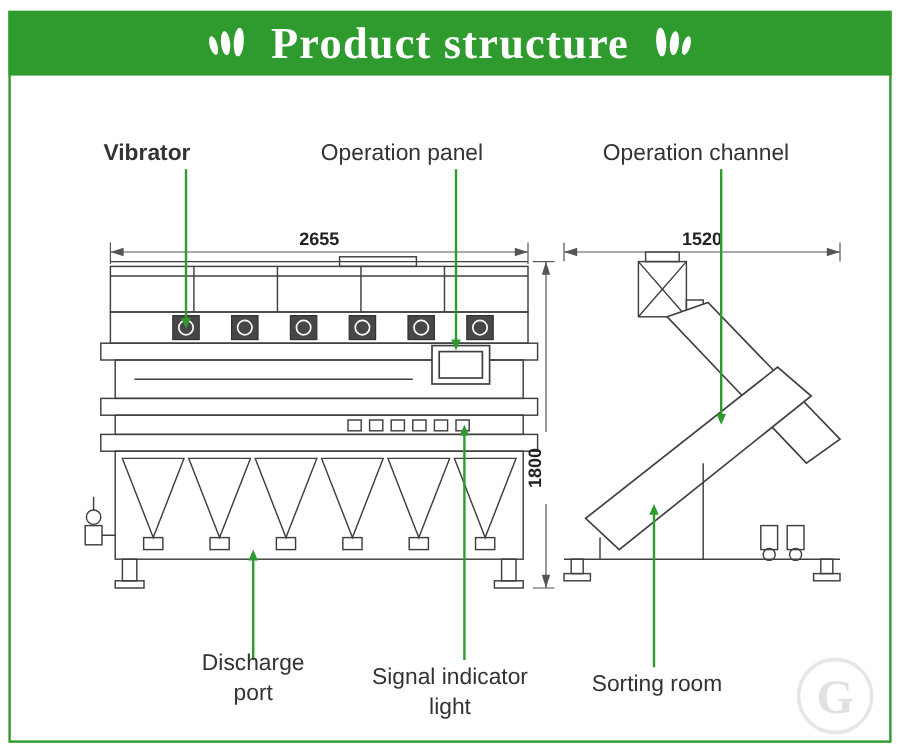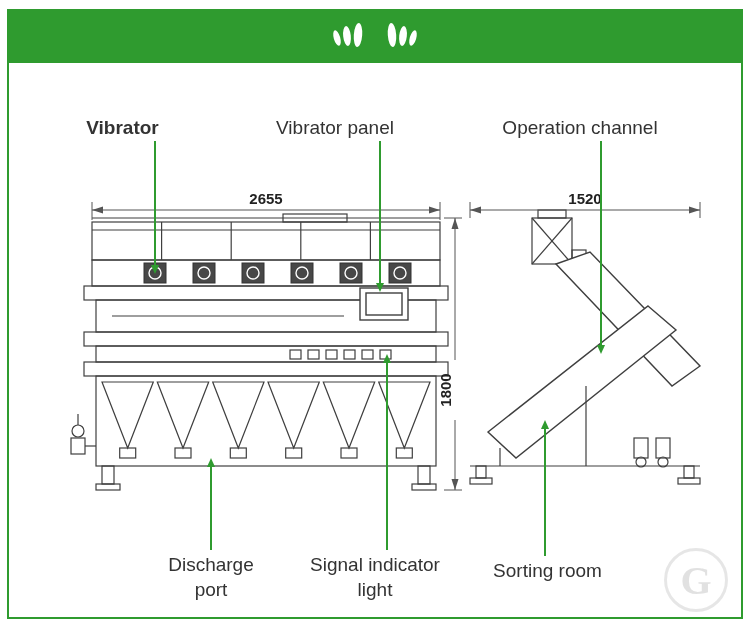--- a/index.html
+++ b/index.html
@@ -36,20 +36,21 @@
   <div class="frame"></div>
 
   <div class="header">
     <svg class="wheat" viewBox="0 0 36 30">
       <g fill="#fff">
         <ellipse cx="8" cy="17" rx="3.2" ry="8" transform="rotate(-16 8 17)"></ellipse>
         <ellipse cx="18" cy="15" rx="3.8" ry="10" transform="rotate(-6 18 15)"></ellipse>
         <ellipse cx="29" cy="14" rx="4.2" ry="12" transform="rotate(4 29 14)"></ellipse>
       </g>
     </svg>
+    <div class="title">Product structure</div>
     <svg class="wheat right" viewBox="0 0 36 30">
       <g fill="#fff">
         <ellipse cx="8" cy="17" rx="3.2" ry="8" transform="rotate(-16 8 17)"></ellipse>
         <ellipse cx="18" cy="15" rx="3.8" ry="10" transform="rotate(-6 18 15)"></ellipse>
         <ellipse cx="29" cy="14" rx="4.2" ry="12" transform="rotate(4 29 14)"></ellipse>
       </g>
     </svg>
   </div>
 
   <svg class="overlay" viewBox="0 0 750 628">
@@ -182,22 +183,22 @@
       <line x1="211" y1="550" x2="211" y2="466"></line>
       <polygon points="211,458 207,467 215,467"></polygon>
       <line x1="387" y1="550" x2="387" y2="362"></line>
       <polygon points="387,354 383,363 391,363"></polygon>
       <line x1="545" y1="556" x2="545" y2="428"></line>
       <polygon points="545,420 541,429 549,429"></polygon>
     </g>
   </svg>
 
   <div class="label" style="left:55px;  top:115px; width:135px;font-weight:bold;">Vibrator</div>
-  <div class="label" style="left:240px; top:115px; width:190px;">Vibrator panel</div>
+  <div class="label" style="left:240px; top:115px; width:190px;">Operation panel</div>
   <div class="label" style="left:470px; top:115px; width:220px;">Operation channel</div>
-  <div class="label" style="left:155px; top:552px; width:112px;">Discharge port</div>
+  <div class="label" style="left:155px; top:540px; width:112px;">Discharge port</div>
   <div class="label" style="left:295px; top:552px; width:160px;text-align:center;">Signal indicator light</div>
   <div class="label" style="left:465px; top:558px; width:165px;">Sorting room</div>
 
   <div class="watermark">
     <span>G</span>
   </div>
 </div>
 
 </body></html>

